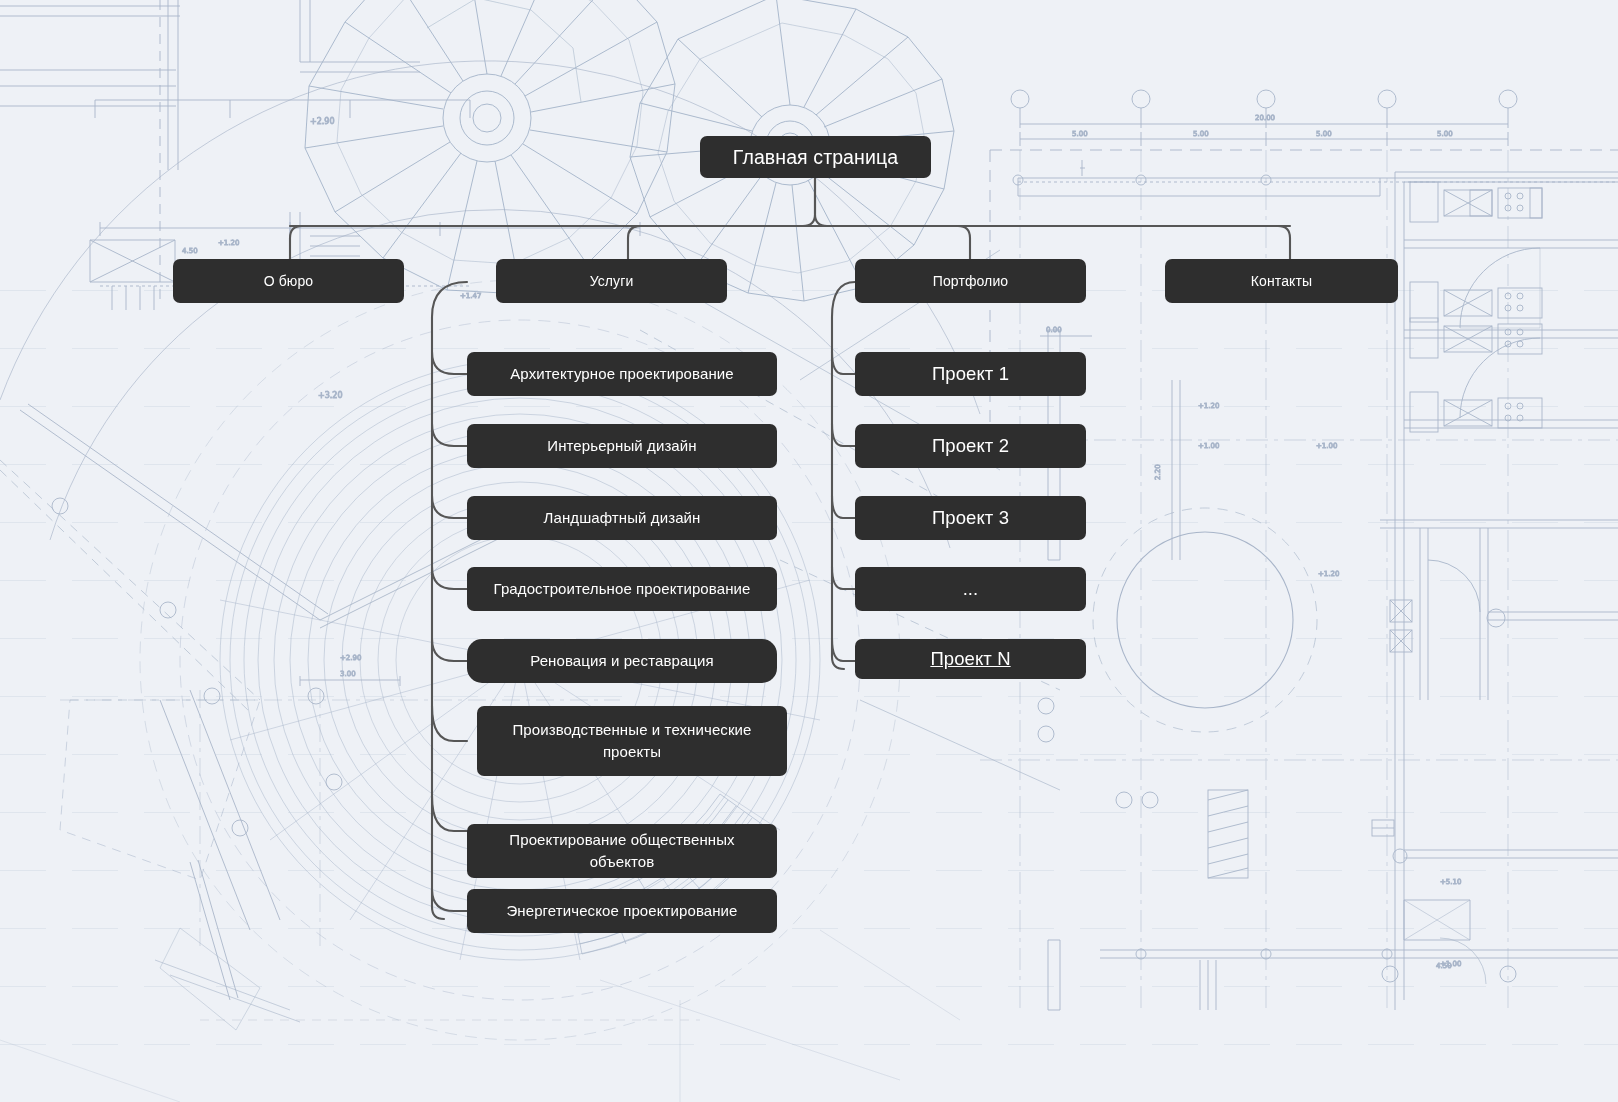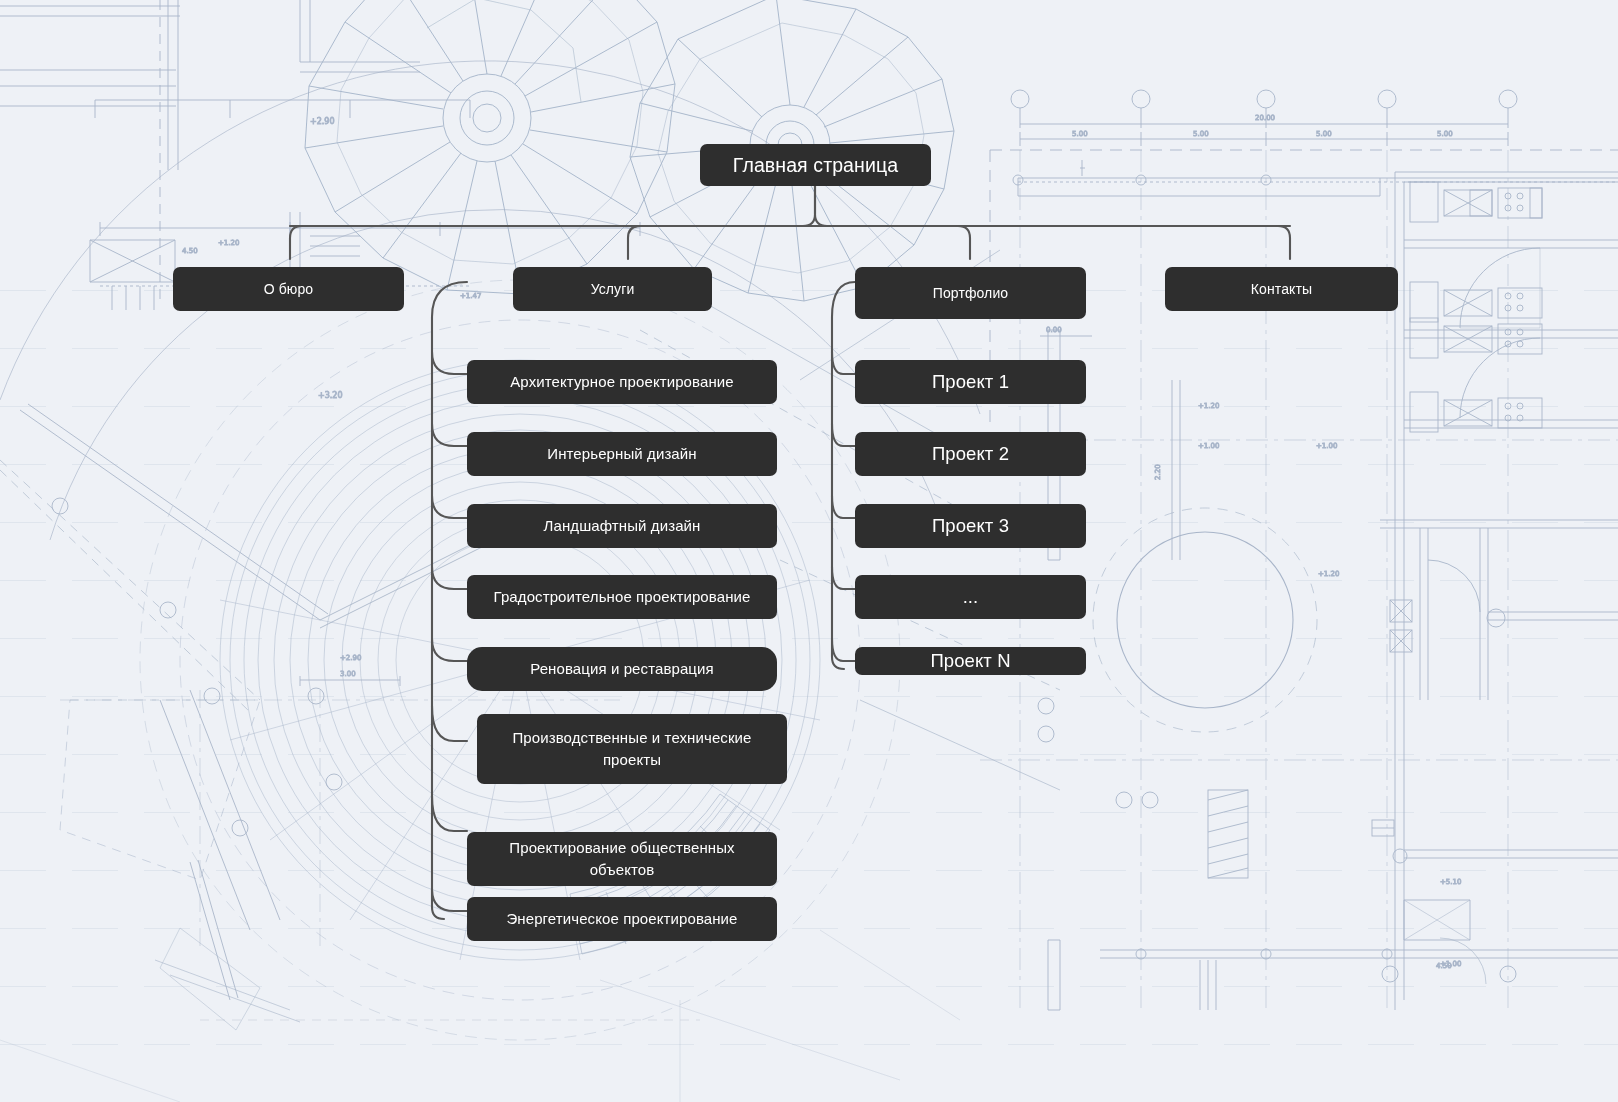--- a/index.html
+++ b/index.html
@@ -25,21 +25,20 @@
     color:#ffffff;
     border-radius:7px;
     display:flex;
     align-items:center;
     justify-content:center;
     text-align:center;
     box-sizing:border-box;
     padding:0 14px;
     line-height:1.34;
     letter-spacing:.1px;
-    margin-top:8px;
   }
   .lvl0{font-size:19.5px;}
   .lvl1{font-size:14px;}
   .leaf{font-size:15px;}
   .leaf.proj{font-size:18.5px;}
   .two-line{line-height:1.45;}
 </style>
 </head>
 <body>
 
@@ -424,25 +423,25 @@
   </svg>
 
   <div class="node lvl0" style="left:700px;top:136px;width:231px;height:42px;">
     <span>Главная страница</span>
   </div>
 
   <div class="node lvl1" style="left:173px;top:259px;width:231px;height:44px;">
     <span>О бюро</span>
   </div>
 
-  <div class="node lvl1" style="left:513px;top:259px;width:199px;height:44px;">
+  <div class="node lvl1" style="left:496px;top:259px;width:231px;height:44px;">
     <span>Услуги</span>
   </div>
 
-  <div class="node lvl1" style="left:855px;top:259px;width:231px;height:52px;">
+  <div class="node lvl1" style="left:855px;top:259px;width:231px;height:44px;">
     <span>Портфолио</span>
   </div>
 
   <div class="node lvl1" style="left:1165px;top:259px;width:233px;height:44px;">
     <span>Контакты</span>
   </div>
 
   <div class="node leaf" style="left:467px;top:352px;width:310px;height:44px;">
     <span>Архитектурное проектирование</span>
   </div>
@@ -473,17 +472,17 @@
   </div>
   <div class="node leaf proj" style="left:855px;top:424px;width:231px;height:44px;">
     <span>Проект 2</span>
   </div>
   <div class="node leaf proj" style="left:855px;top:496px;width:231px;height:44px;">
     <span>Проект 3</span>
   </div>
   <div class="node leaf proj" style="left:855px;top:567px;width:231px;height:44px;">
     <span>...</span>
   </div>
-  <div class="node leaf proj" style="left:855px;top:639px;width:231px;height:28px;">
+  <div class="node leaf proj" style="left:855px;top:639px;width:231px;height:40px;text-decoration:underline;">
     <span>Проект N</span>
   </div>
 
 </div>
 
 </body></html>

